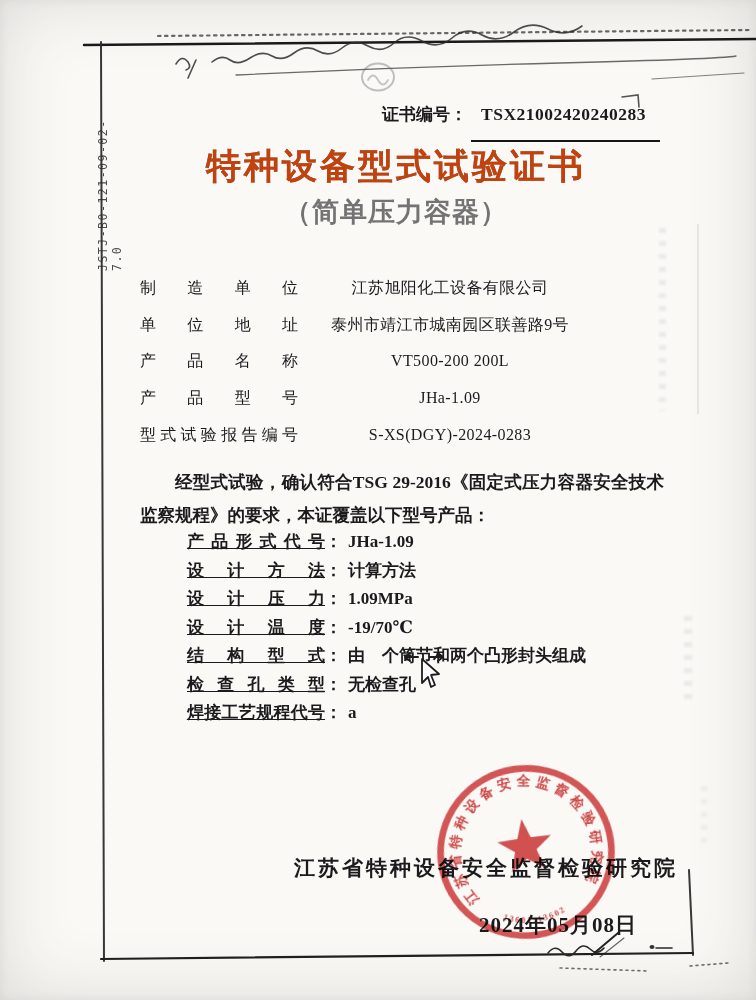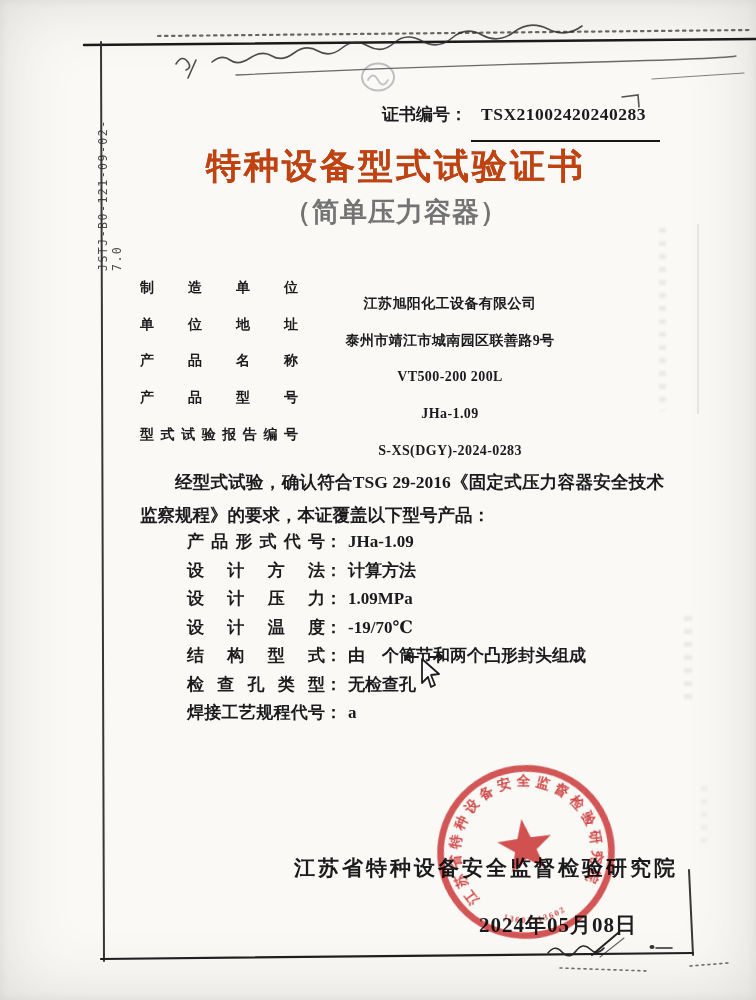--- a/index.html
+++ b/index.html
@@ -28,33 +28,33 @@
     left:100px;top:143px;width:592px;text-align:center;
     font-size:35px;font-weight:800;color:#c2410c;letter-spacing:3px;
     text-shadow:0 0 .6px rgba(60,0,0,.55);
   }
   .subtitle{
     left:100px;top:194px;width:592px;text-align:center;
     font-size:27px;font-weight:700;color:#737373;letter-spacing:1px;
   }
   
   .fields{left:140px;top:270px;width:530px;}
-  .frow{position:relative;height:36.7px;line-height:36.7px;font-size:14px;font-weight:700;}
+  .frow{position:relative;height:36.7px;line-height:36.7px;font-size:16px;font-weight:400;}
   .flabel{display:inline-block;width:158px;text-align:justify;text-align-last:justify;}
-  .fvalue{position:absolute;left:160px;top:16px;width:300px;text-align:center;letter-spacing:.4px;white-space:nowrap;}
+  .fvalue{position:absolute;left:160px;top:0;width:300px;text-align:center;letter-spacing:.4px;white-space:nowrap;}
   
   .statement{
     left:140px;top:466px;width:524px;
     font-size:17.5px;line-height:33px;font-weight:600;
     text-indent:2em;text-align:justify;word-break:break-all;
   }
   
   .specs{left:187px;top:528px;width:480px;}
   .srow{height:28.5px;line-height:28.5px;font-size:17px;font-weight:600;white-space:nowrap;}
-  .slabel{display:inline-block;width:138px;text-align:justify;text-align-last:justify;vertical-align:top;}
+  .slabel{display:inline-block;width:138px;text-align:justify;text-align-last:justify;vertical-align:top;text-decoration:underline;}
   .scolon{display:inline-block;}
   .svalue{margin-left:6px;white-space:pre-wrap;}
   
   .issuer{left:294px;top:854px;font-size:21px;font-weight:700;letter-spacing:3px;z-index:2;}
   .date{left:479px;top:890px;font-size:21px;font-weight:700;letter-spacing:1px;z-index:2;margin-top:21px;}
   
   .seal{left:430px;top:757px;width:192px;height:190px;z-index:3;
         mix-blend-mode:multiply;opacity:.92;transform:rotate(-8deg);filter:blur(.3px);}
   .seal text{font-family:"Liberation Serif","DejaVu Serif",serif;font-weight:700;}
   

